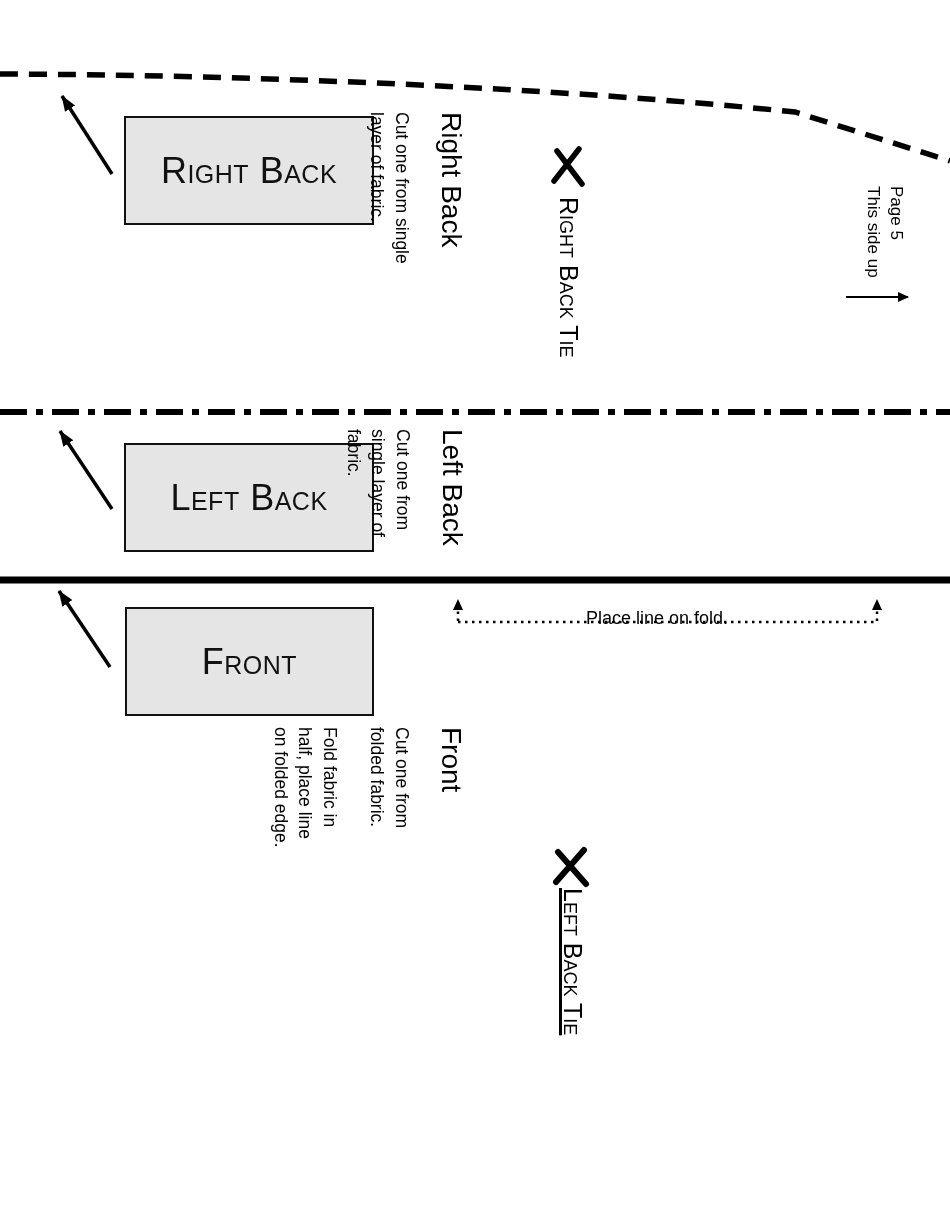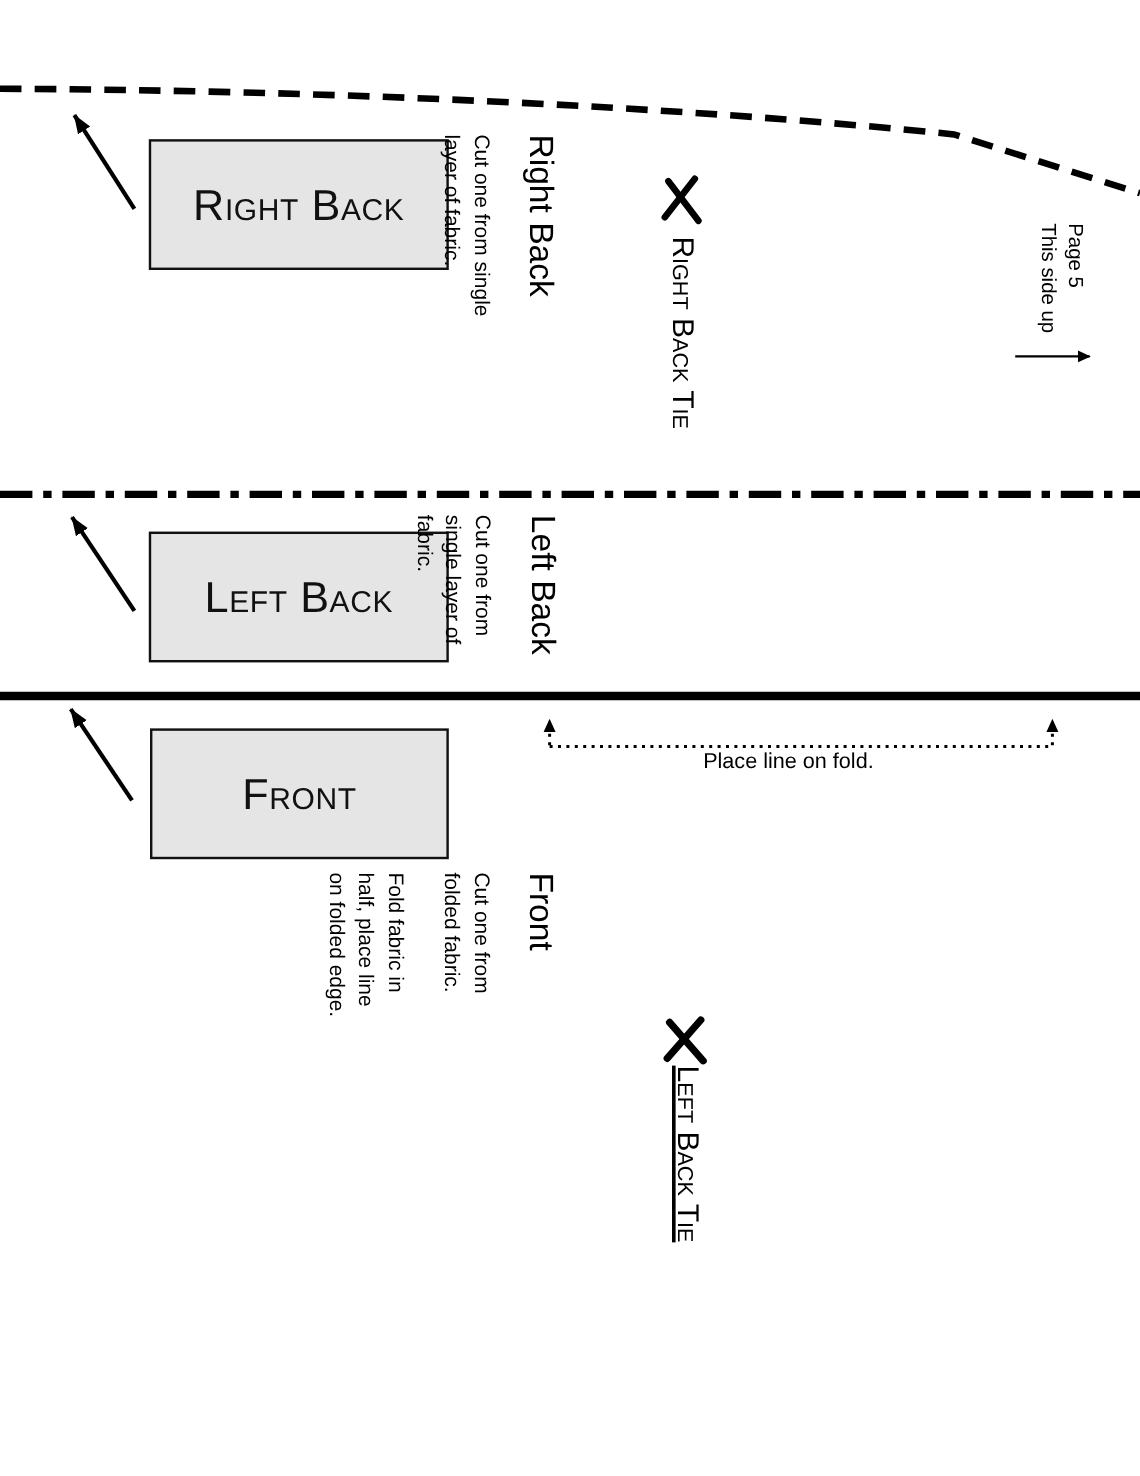--- a/index.html
+++ b/index.html
@@ -146,13 +146,13 @@
 
 <div class="vblock vtie" style="left:584px; top:197px">Right Back Tie</div>
 
 <div class="vblock vtie underlined" style="left:588px; top:888px">Left Back Tie</div>
 
 <div class="vblock pagemarker" style="left:908px; top:186px">
   <div>Page 5</div>
   <div>This side up</div>
 </div>
 
-<div class="fold-note" style="left:557px; top:624px; width:200px">Place line on fold.</div>
+<div class="fold-note" style="left:557px; top:608px; width:200px">Place line on fold.</div>
 
 </body></html>

